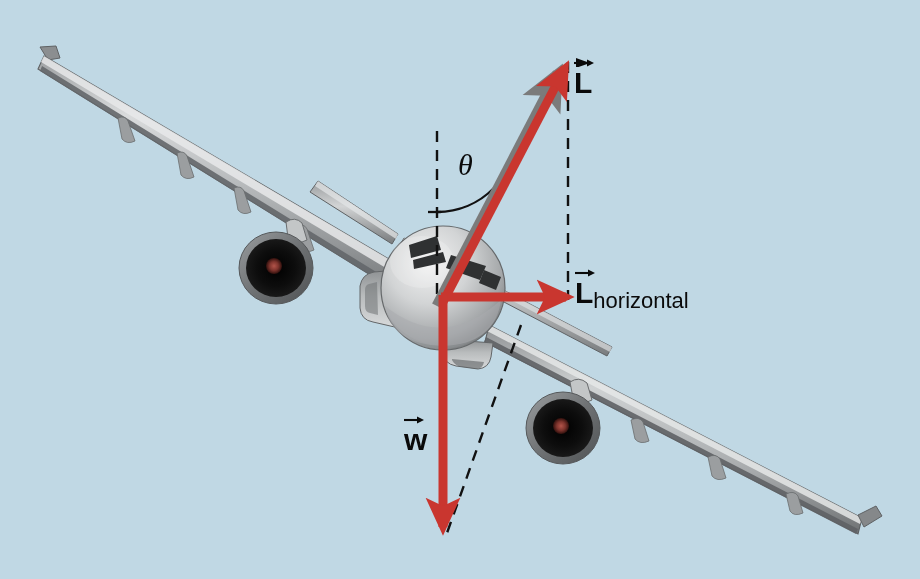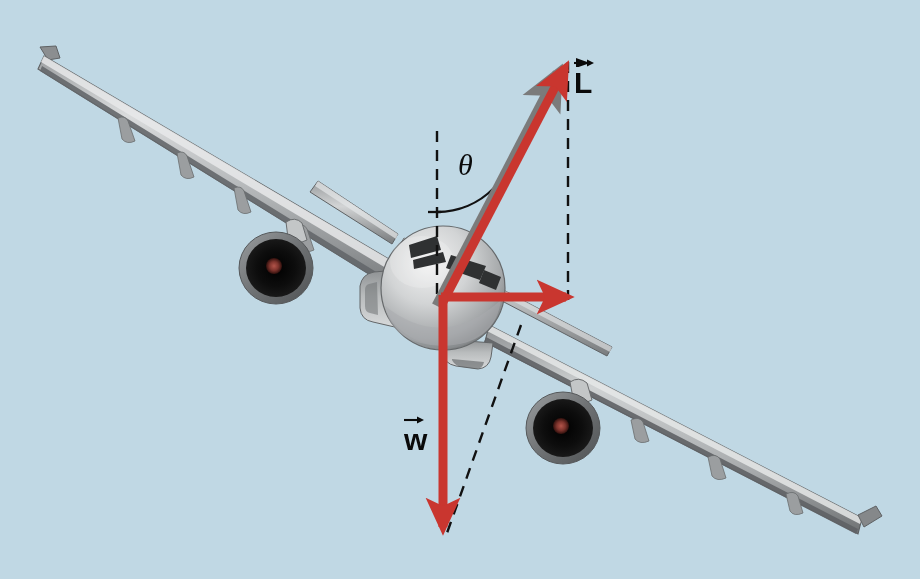--- a/index.html
+++ b/index.html
@@ -234,20 +234,29 @@
   <div class="vec-label" id="label-L">
     <span class="glyph">
       <svg class="arrowbar" viewBox="0 0 22 10">
         <line x1="1" y1="6" x2="16" y2="6" stroke="#0a0a0a" stroke-width="2.1" marker-end="url(#tinyArrow)"></line>
         <path d="M 14 2.4 L 21 6 L 14 9.6 Z" fill="#0a0a0a"></path>
       </svg>
       <span>L</span>
     </span>
   </div>
 
+  <div class="vec-label" id="label-Lh">
+    <span class="glyph">
+      <svg class="arrowbar" viewBox="0 0 22 10">
+        <line x1="1" y1="6" x2="16" y2="6" stroke="#0a0a0a" stroke-width="2.1"></line>
+        <path d="M 14 2.4 L 21 6 L 14 9.6 Z" fill="#0a0a0a"></path>
+      </svg>
+      <span>L</span>
+    </span><span class="sub">horizontal</span>
+  </div>
 
   <div class="vec-label" id="label-w">
     <span class="glyph">
       <svg class="arrowbar" viewBox="0 0 22 10">
         <line x1="1" y1="6" x2="16" y2="6" stroke="#0a0a0a" stroke-width="2.1"></line>
         <path d="M 14 2.4 L 21 6 L 14 9.6 Z" fill="#0a0a0a"></path>
       </svg>
       <span>w</span>
     </span>
   </div>

